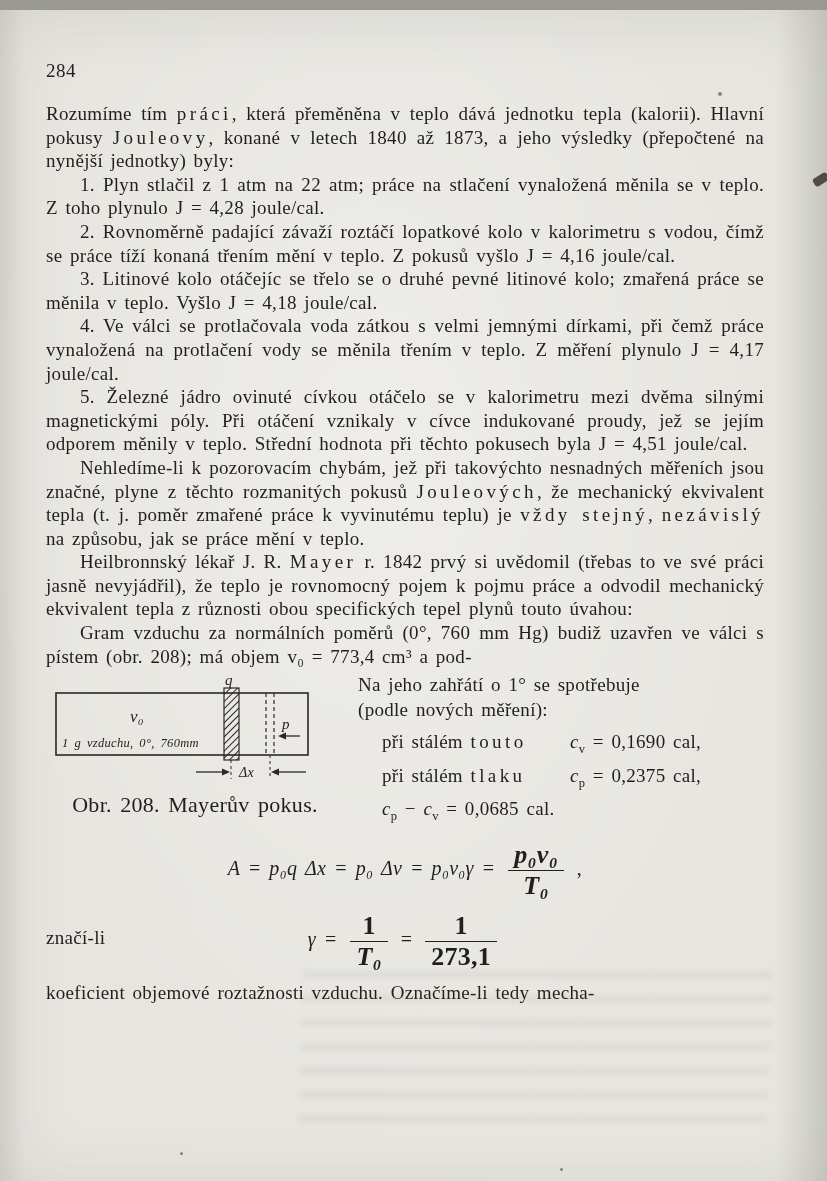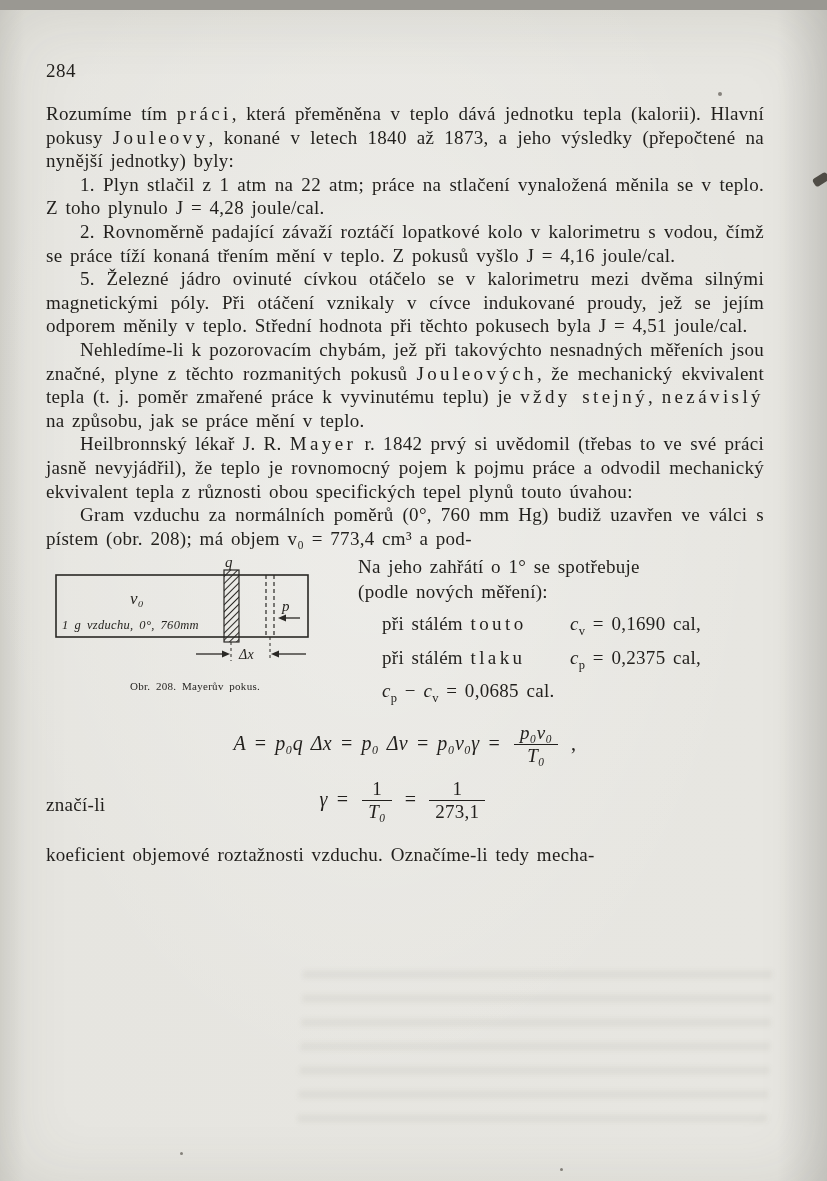--- a/index.html
+++ b/index.html
@@ -25,32 +25,32 @@
   }
   .para { margin:0; text-indent:34px; }
   .para.noindent { text-indent:0; }
   .spaced { letter-spacing:3.4px; }
   .it { font-style: italic; }
 
   
   .figure-row { display:flex; margin:5px 0 8px; }
   .figure-col { flex:0 0 282px; padding-left:8px; text-indent:0; }
   .figure-svg { display:block; }
-  .figure-caption { text-align:center; font-size:11px; margin-top:6px; letter-spacing:0.3px; }
+  .figure-caption { text-align:center; font-size:22px; margin-top:6px; letter-spacing:0.3px; }
   .beside-col { flex:1 1 auto; padding-left:22px; text-indent:0; text-align:left; line-height:24.6px; }
   .bl { margin:0; }
   .mline { display:flex; padding-left:24px; margin:2px 0 0; }
   .mline.first { margin-top:8px; }
   .mlabel { flex:0 0 188px; }
   .mformula { white-space:nowrap; }
   sub { font-size:12.5px; }
 
   
   .equation { text-align:center; margin:12px 0 4px; font-size:20px; text-indent:0; }
-  .frac { display:inline-block; vertical-align:middle; text-align:center; line-height:1.08; margin:0 5px; font-size:19px; }
+  .frac { display:inline-block; vertical-align:middle; text-align:center; line-height:1.08; margin:0 5px; font-size:26px;font-weight:bold; }
   .frac .num { display:block; padding:0 6px 1px; border-bottom:1.5px solid #211f1c; }
   .frac .den { display:block; padding:1px 6px 0; }
   .gamma-row { position:relative; margin:10px 0 10px; min-height:56px; text-indent:0; }
   .gamma-intro { position:absolute; left:0; top:16px; }
   .gamma-eq { display:block; text-align:center; font-size:20px; padding-top:2px; }
 
   
   .showthrough {
     position:absolute; left:300px; top:960px; width:470px; height:165px;
     background: repeating-linear-gradient(180deg, rgba(90,85,70,0.06) 0 9px, rgba(90,85,70,0) 9px 24px);
@@ -73,20 +73,22 @@
 <div class="page">
 
   <div class="page-number">284</div>
 
   <div class="text-block">
 
     <p class="para noindent"><span>Rozumíme tím </span><span class="spaced">práci</span><span>, která přeměněna v teplo dává jednotku tepla (kalorii). Hlavní pokusy </span><span class="spaced">Jouleovy</span><span>, konané v letech 1840 až 1873, a jeho výsledky (přepočtené na nynější jednotky) byly:</span></p>
 
     <p class="para">1. Plyn stlačil z 1 atm na 22 atm; práce na stlačení vynaložená měnila se v teplo. Z toho plynulo J = 4,28 joule/cal.</p>
     <p class="para">2. Rovnoměrně padající závaží roztáčí lopatkové kolo v kalorimetru s vodou, čímž se práce tíží konaná třením mění v teplo. Z pokusů vyšlo J = 4,16 joule/cal.</p>
+    <p class="para">3. Litinové kolo otáčejíc se třelo se o druhé pevné litinové kolo; zmařená práce se měnila v teplo. Vyšlo J = 4,18 joule/cal.</p>
+    <p class="para">4. Ve válci se protlačovala voda zátkou s velmi jemnými dírkami, při čemž práce vynaložená na protlačení vody se měnila třením v teplo. Z měření plynulo J = 4,17 joule/cal.</p>
     <p class="para">5. Železné jádro ovinuté cívkou otáčelo se v kalorimetru mezi dvěma silnými magnetickými póly. Při otáčení vznikaly v cívce indukované proudy, jež se jejím odporem měnily v teplo. Střední hodnota při těchto pokusech byla J = 4,51 joule/cal.</p>
 
     <p class="para"><span>Nehledíme-li k pozorovacím chybám, jež při takovýchto nesnadných měřeních jsou značné, plyne z těchto rozmanitých pokusů </span><span class="spaced">Jouleových</span><span>, že mechanický ekvivalent tepla (t. j. poměr zmařené práce k vyvinutému teplu) je </span><span class="spaced">vždy stejný</span><span>, </span><span class="spaced">nezávislý</span><span> na způsobu, jak se práce mění v teplo.</span></p>
 
     <p class="para"><span>Heilbronnský lékař J. R. </span><span class="spaced">Mayer</span><span> r. 1842 prvý si uvědomil (třebas to ve své práci jasně nevyjádřil), že teplo je rovnomocný pojem k pojmu práce a odvodil mechanický ekvivalent tepla z různosti obou specifických tepel plynů touto úvahou:</span></p>
 
     <p class="para">Gram vzduchu za normálních poměrů (0°, 760 mm Hg) budiž uzavřen ve válci s pístem (obr. 208); má objem v₀ = 773,4 cm³ a pod-</p>
 
     <div class="figure-row">
       <div class="figure-col">

